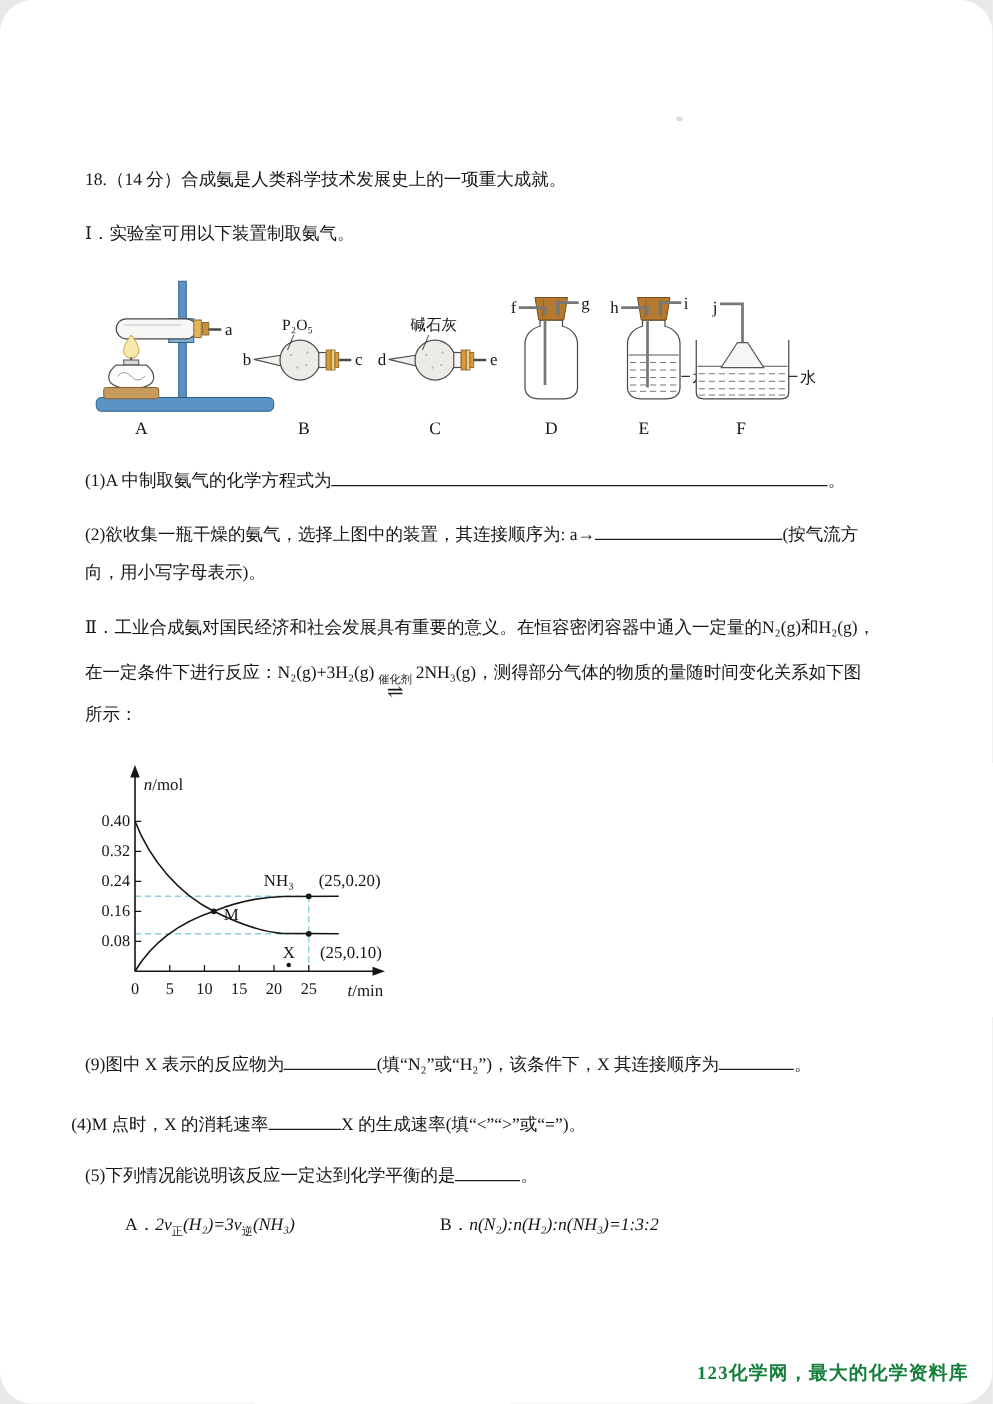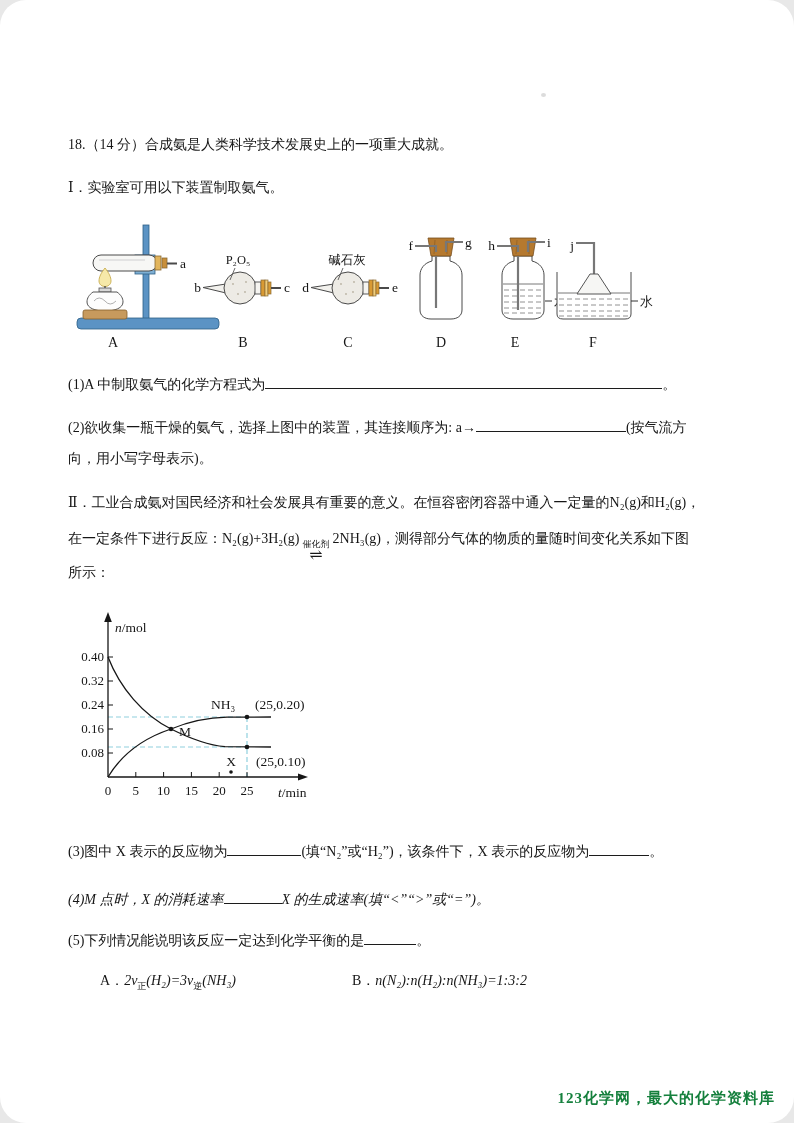--- a/index.html
+++ b/index.html
@@ -225,24 +225,24 @@
     <circle cx="156" cy="167" r="1.8" fill="#161616"></circle>
 
     <text x="136" y="104" font-size="13.5">NH₃</text>
     <text x="180" y="104" font-size="13.5">(25,0.20)</text>
     <text x="104" y="131" font-size="13.5">M</text>
     <text x="156" y="161" font-size="13.5" text-anchor="middle">X</text>
     <text x="181" y="161" font-size="13.5">(25,0.10)</text>
   </svg>
 
   <div class="tline" style="left:68px;top:842px;">
-    <span>(3)图中 X 表示的反应物为</span><span class="blank" style="width:74px;"></span><span>(填“N₂”或“H₂”)，该条件下，X 表示的反应物为</span><span class="blank" style="width:60px;"></span><span>。</span>
-  </div>
-
-  <div class="tline" style="left:68px;top:890px;font-style:italic;">
+    <span>(9)图中 X 表示的反应物为</span><span class="blank" style="width:74px;"></span><span>(填“N₂”或“H₂”)，该条件下，X 其连接顺序为</span><span class="blank" style="width:60px;"></span><span>。</span>
+  </div>
+
+  <div class="tline" style="left:57px;top:890px;">
     <span>(4)M 点时，X 的消耗速率</span><span class="blank" style="width:58px;"></span><span>X 的生成速率(填“&lt;”“&gt;”或“=”)。</span>
   </div>
 
   <div class="tline" style="left:68px;top:931px;">
     <span>(5)下列情况能说明该反应一定达到化学平衡的是</span><span class="blank" style="width:52px;"></span><span>。</span>
   </div>
 
   <div class="tline" style="left:100px;top:972px;">
     <span>A．</span><span class="math">2v</span><sub>正</sub><span class="math">(H₂)=3v</span><sub>逆</sub><span class="math">(NH₃)</span>
   </div>

